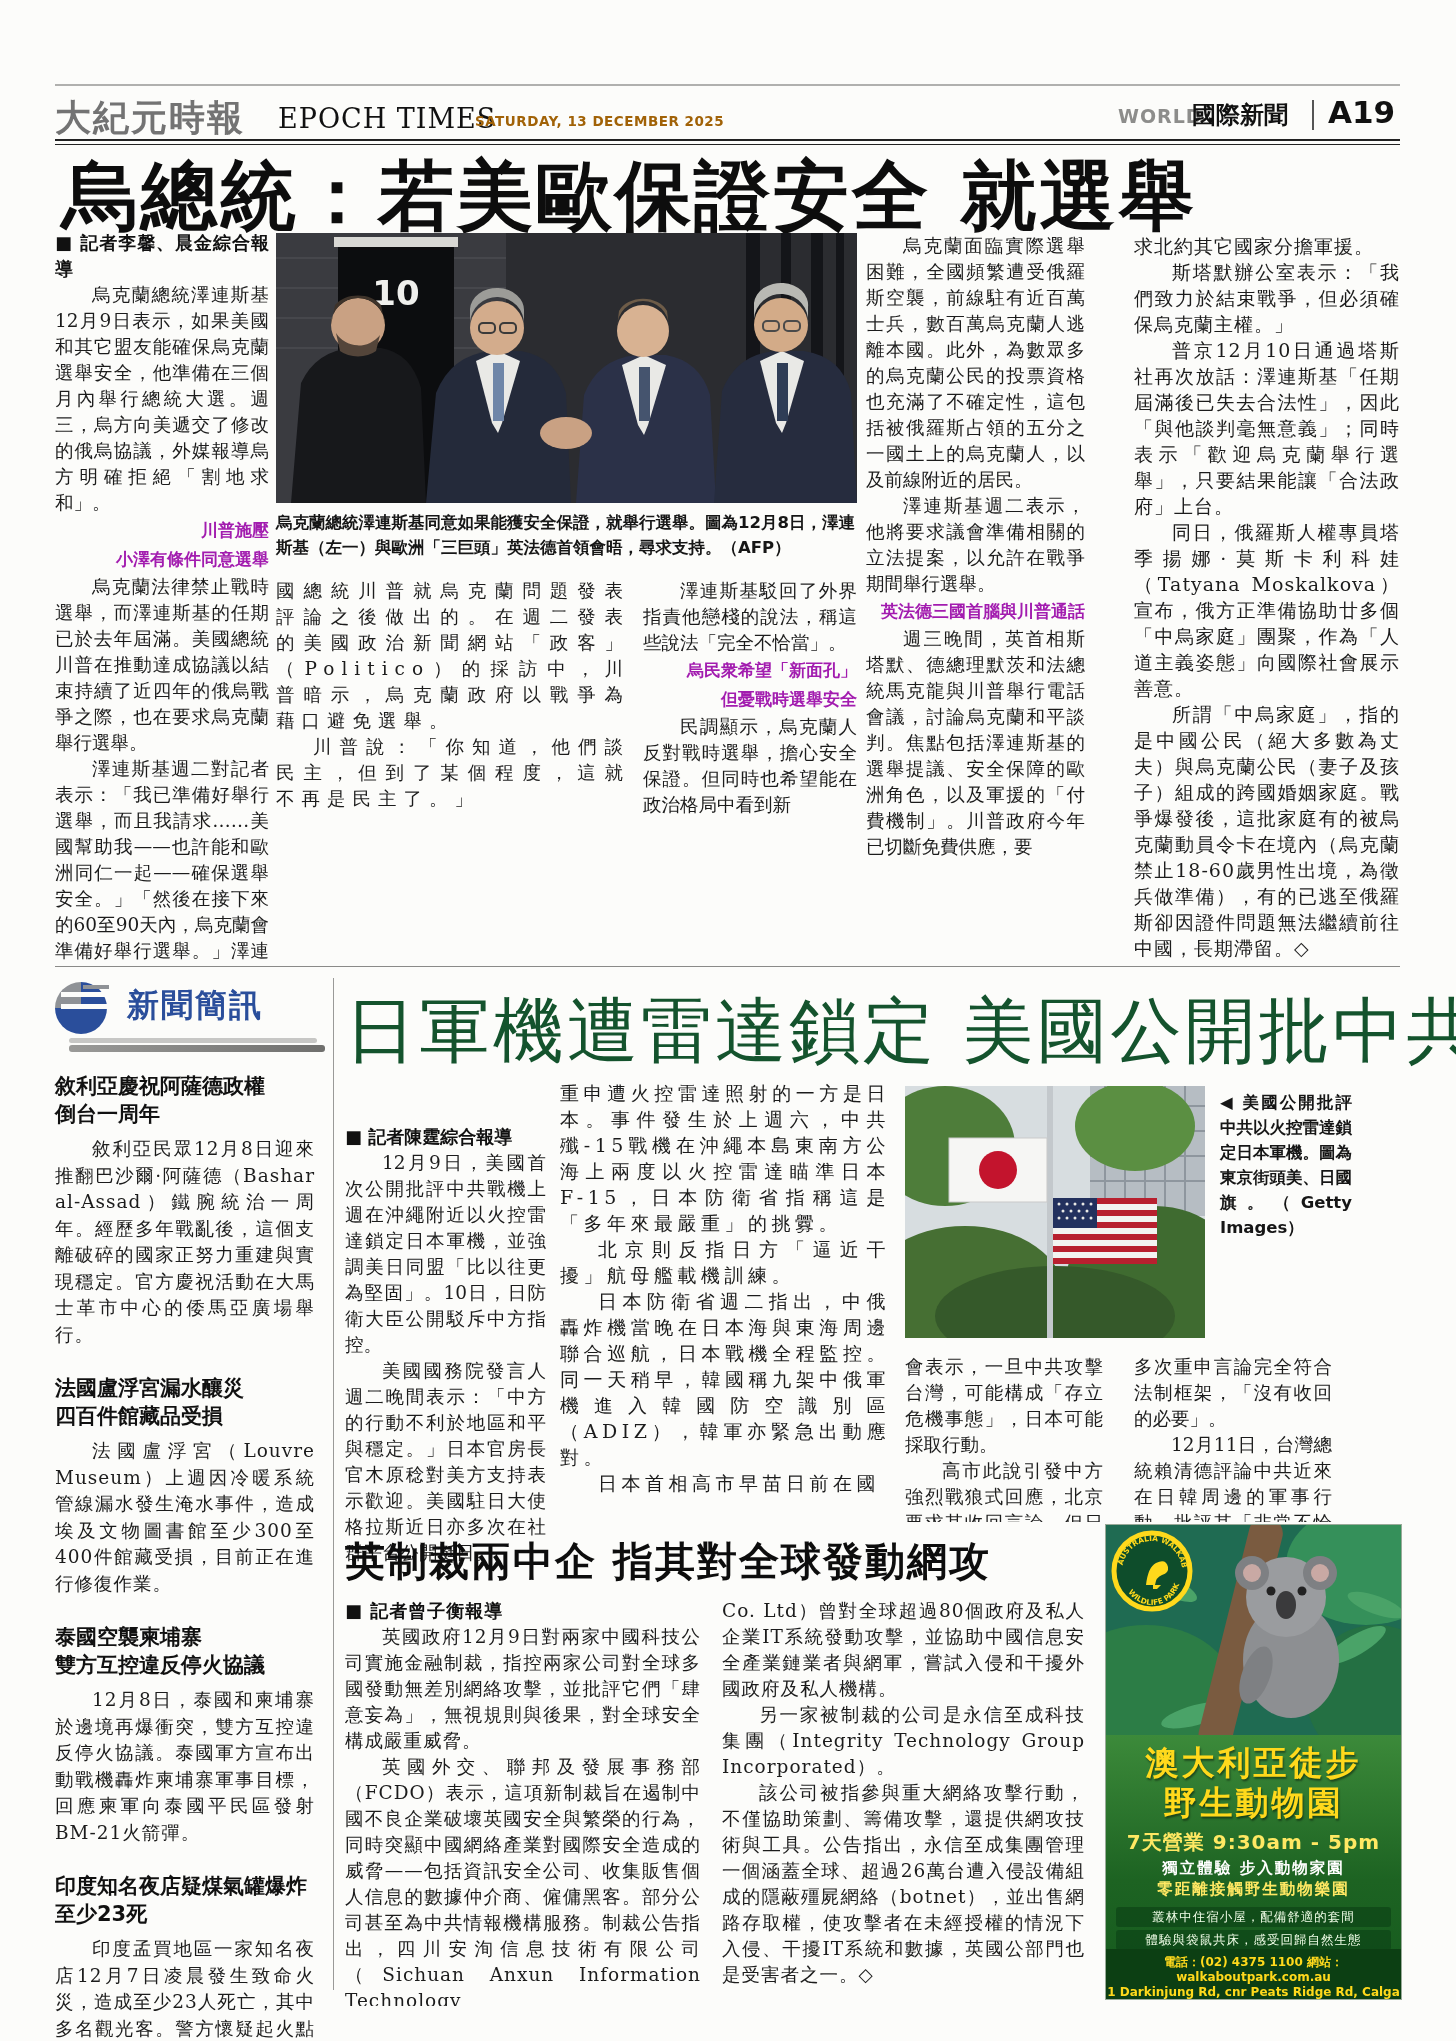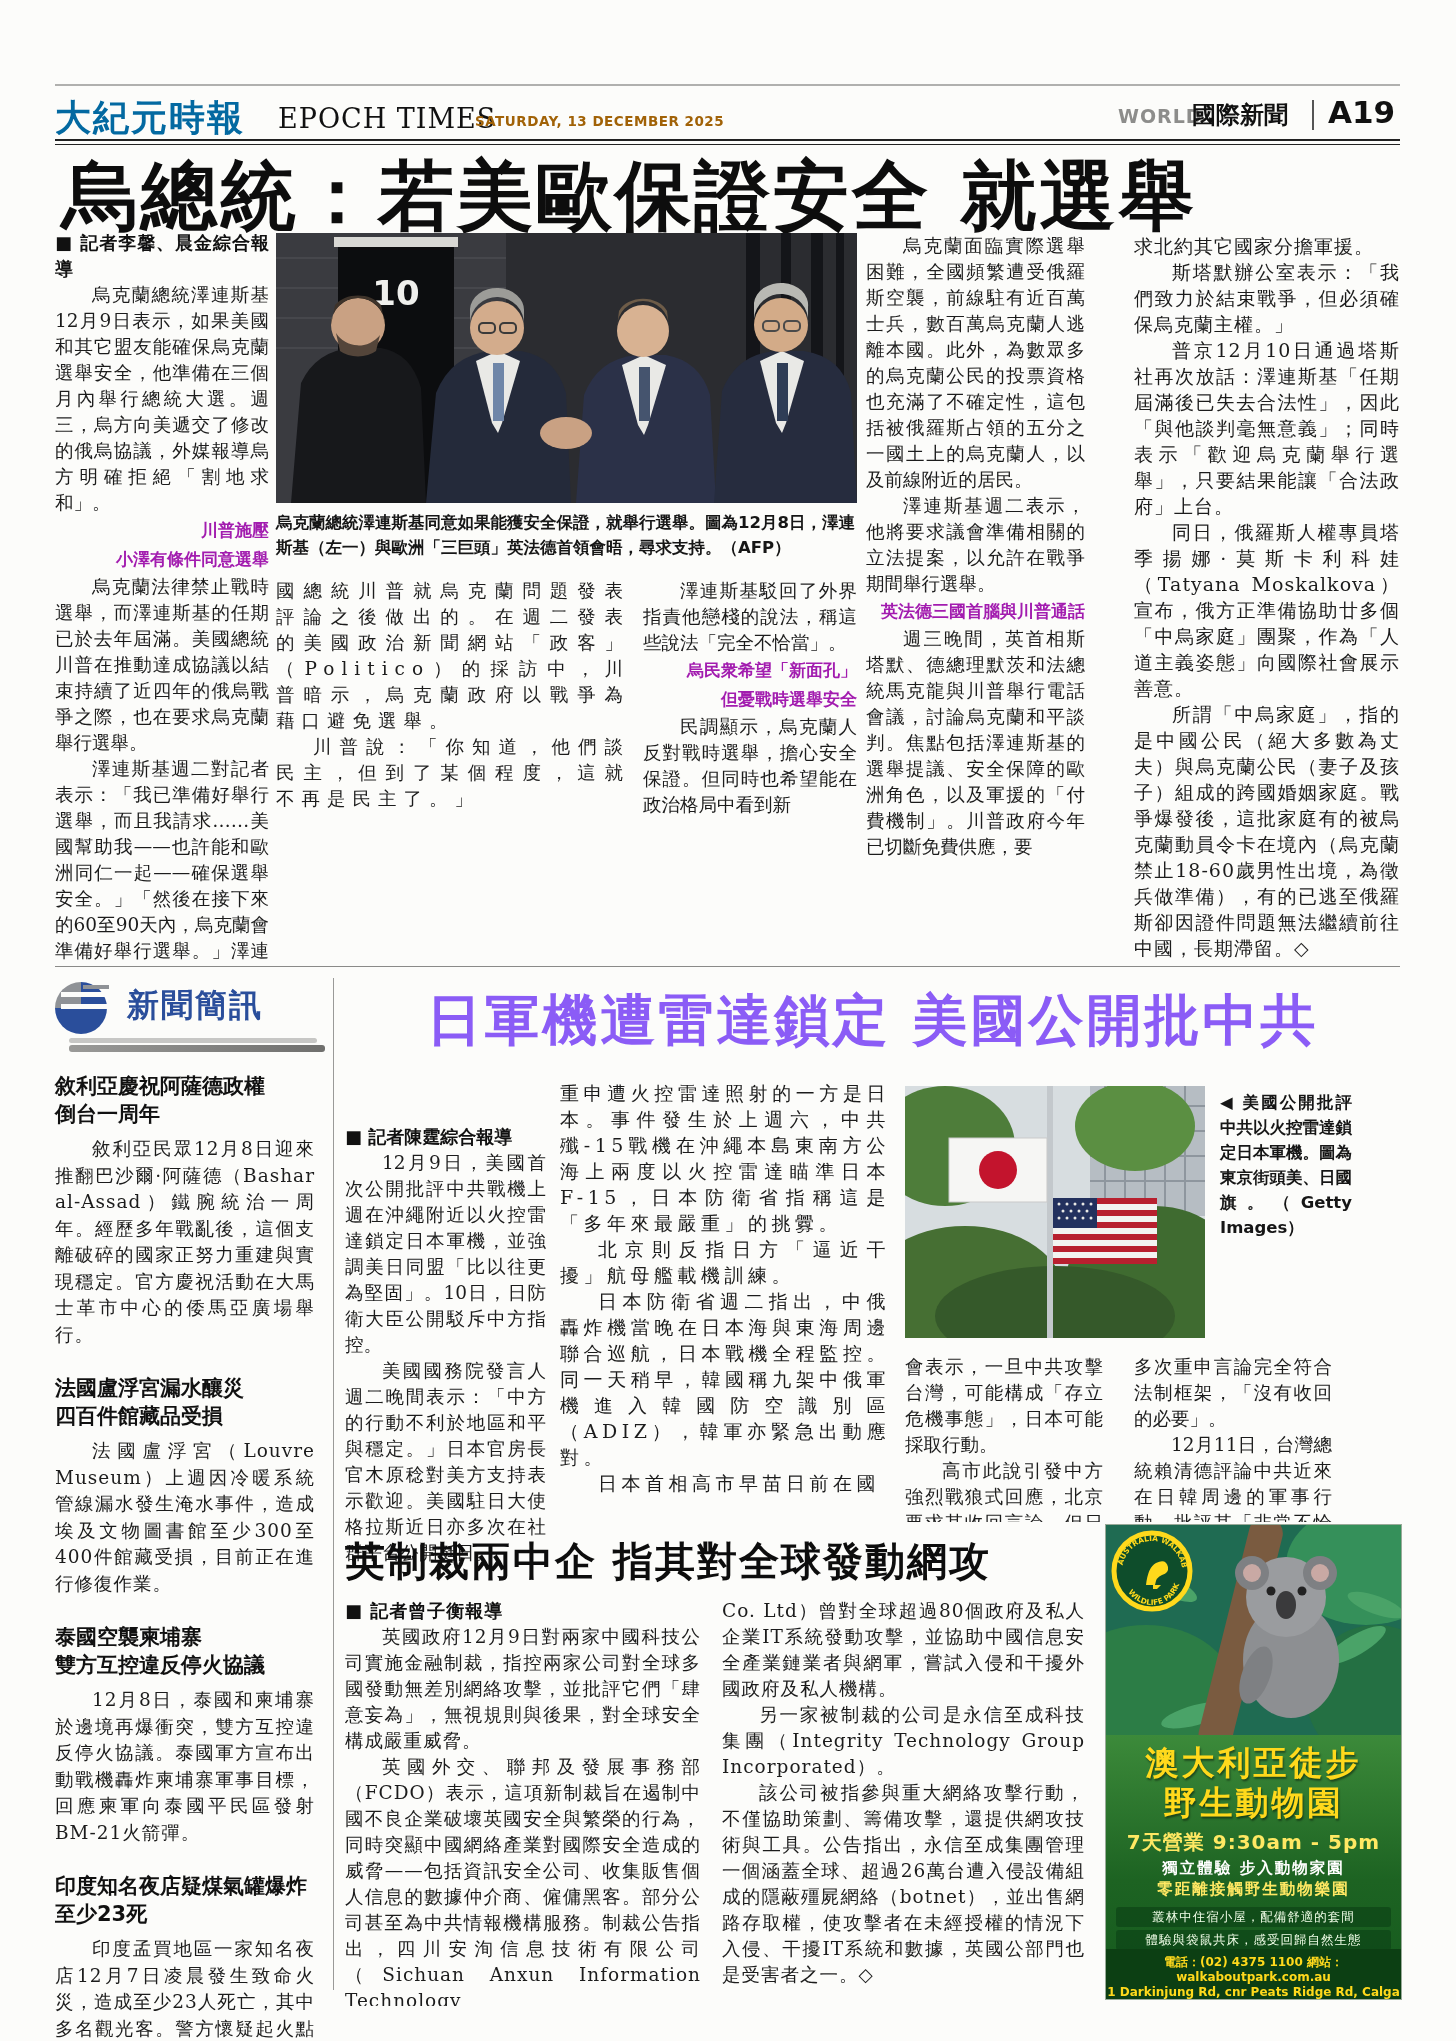--- a/index.html
+++ b/index.html
@@ -4,21 +4,21 @@
 <style>
   html,body{margin:0;padding:0;background:#e8e8e6;}
   #page{position:relative;width:1456px;height:2041px;background:#fcfcfa;margin:0 auto;overflow:hidden;
         font-family:"DejaVu Serif","Liberation Serif",serif;color:#1c1c1c;}
   .abs{position:absolute;}
   .sans{font-family:"DejaVu Sans","Liberation Sans",sans-serif;}
   .serif{font-family:"DejaVu Serif","Liberation Serif",serif;}
 
   
   #top-rule{left:55px;top:84px;width:1345px;height:2px;background:#b0b0ae;}
-  #masthead-cn{left:55px;top:94px;font-size:36px;font-weight:900;letter-spacing:2px;color:#0369a1;text-align:center;}
+  #masthead-cn{left:55px;top:94px;font-size:36px;font-weight:900;letter-spacing:2px;color:#737373;text-align:center;}
   #masthead-en{left:255px;top:103px;font-size:27px;letter-spacing:1px;color:#111;margin-left:23px;}
   #header-date{left:475px;top:113px;font-size:13.5px;letter-spacing:.5px;color:#a16207;font-weight:bold;}
   #section-en{left:1118px;top:105px;font-size:19px;font-weight:bold;color:#8d8d8b;letter-spacing:1px;}
   #section-cn{left:1192px;top:99px;font-size:24px;font-weight:900;color:#111;}
   #hdr-vbar{left:1312px;top:100px;width:2px;height:30px;background:#555;}
   #page-no{left:1328px;top:94px;font-size:31px;font-weight:900;color:#111;}
   #hdr-rule1{left:55px;top:139px;width:1345px;height:2px;background:#222;}
   #hdr-rule2{left:55px;top:144px;width:1345px;height:1px;background:#222;}
 
   
@@ -54,22 +54,22 @@
   #logo-text{left:72px;top:4px;font-size:32px;font-weight:900;color:#2a4e9b;letter-spacing:2px;}
   #logo-bar1{left:14px;top:58px;width:248px;height:5px;background:#c7c7c5;border-radius:3px;}
   #logo-bar2{left:14px;top:65px;width:256px;height:7px;background:linear-gradient(90deg,#9a9a98,#6f6f6d);border-radius:3px;}
   #briefs-list{left:55px;top:1072px;width:260px;height:918px;}
   .brief{margin-bottom:26px;}
   .brief-title{font-family:"DejaVu Sans","Liberation Sans",sans-serif;font-weight:bold;font-size:21px;line-height:28px;
                color:#111;white-space:pre-line;margin:0 0 8px 0;}
   .brief-body{font-size:18.5px;line-height:26.5px;text-align:justify;text-indent:2em;margin:0;letter-spacing:1px;}
 
   
-  #a2-headline{left:345px;top:984px;width:1055px;font-size:55px;font-weight:700;letter-spacing:3px;
-               color:#8b5cf6;text-align:center;white-space:nowrap;}
+  #a2-headline{left:345px;top:984px;width:1055px;font-size:71px;font-weight:400;letter-spacing:3px;
+               color:#14532d;text-align:center;white-space:nowrap;}
   #a2-colA{left:345px;top:1080px;width:201px;height:442px;margin-top:44px;}
   #a2-colB{left:560px;top:1080px;width:330px;height:442px;letter-spacing:4.5px;font-size:19px;}
   #a2-photo{left:905px;top:1086px;width:300px;height:252px;background:#47702f;}
   #a2-caption{left:1220px;top:1090px;width:132px;height:250px;text-align:justify;}
   #a2-colD{left:905px;top:1354px;width:198px;height:168px;}
   #a2-colE{left:1134px;top:1354px;width:198px;height:168px;}
 
   
   #a3-headline{left:345px;top:1534px;width:740px;font-size:40px;font-weight:900;letter-spacing:2px;
                color:#0d0d0d;text-align:left;white-space:nowrap;}

